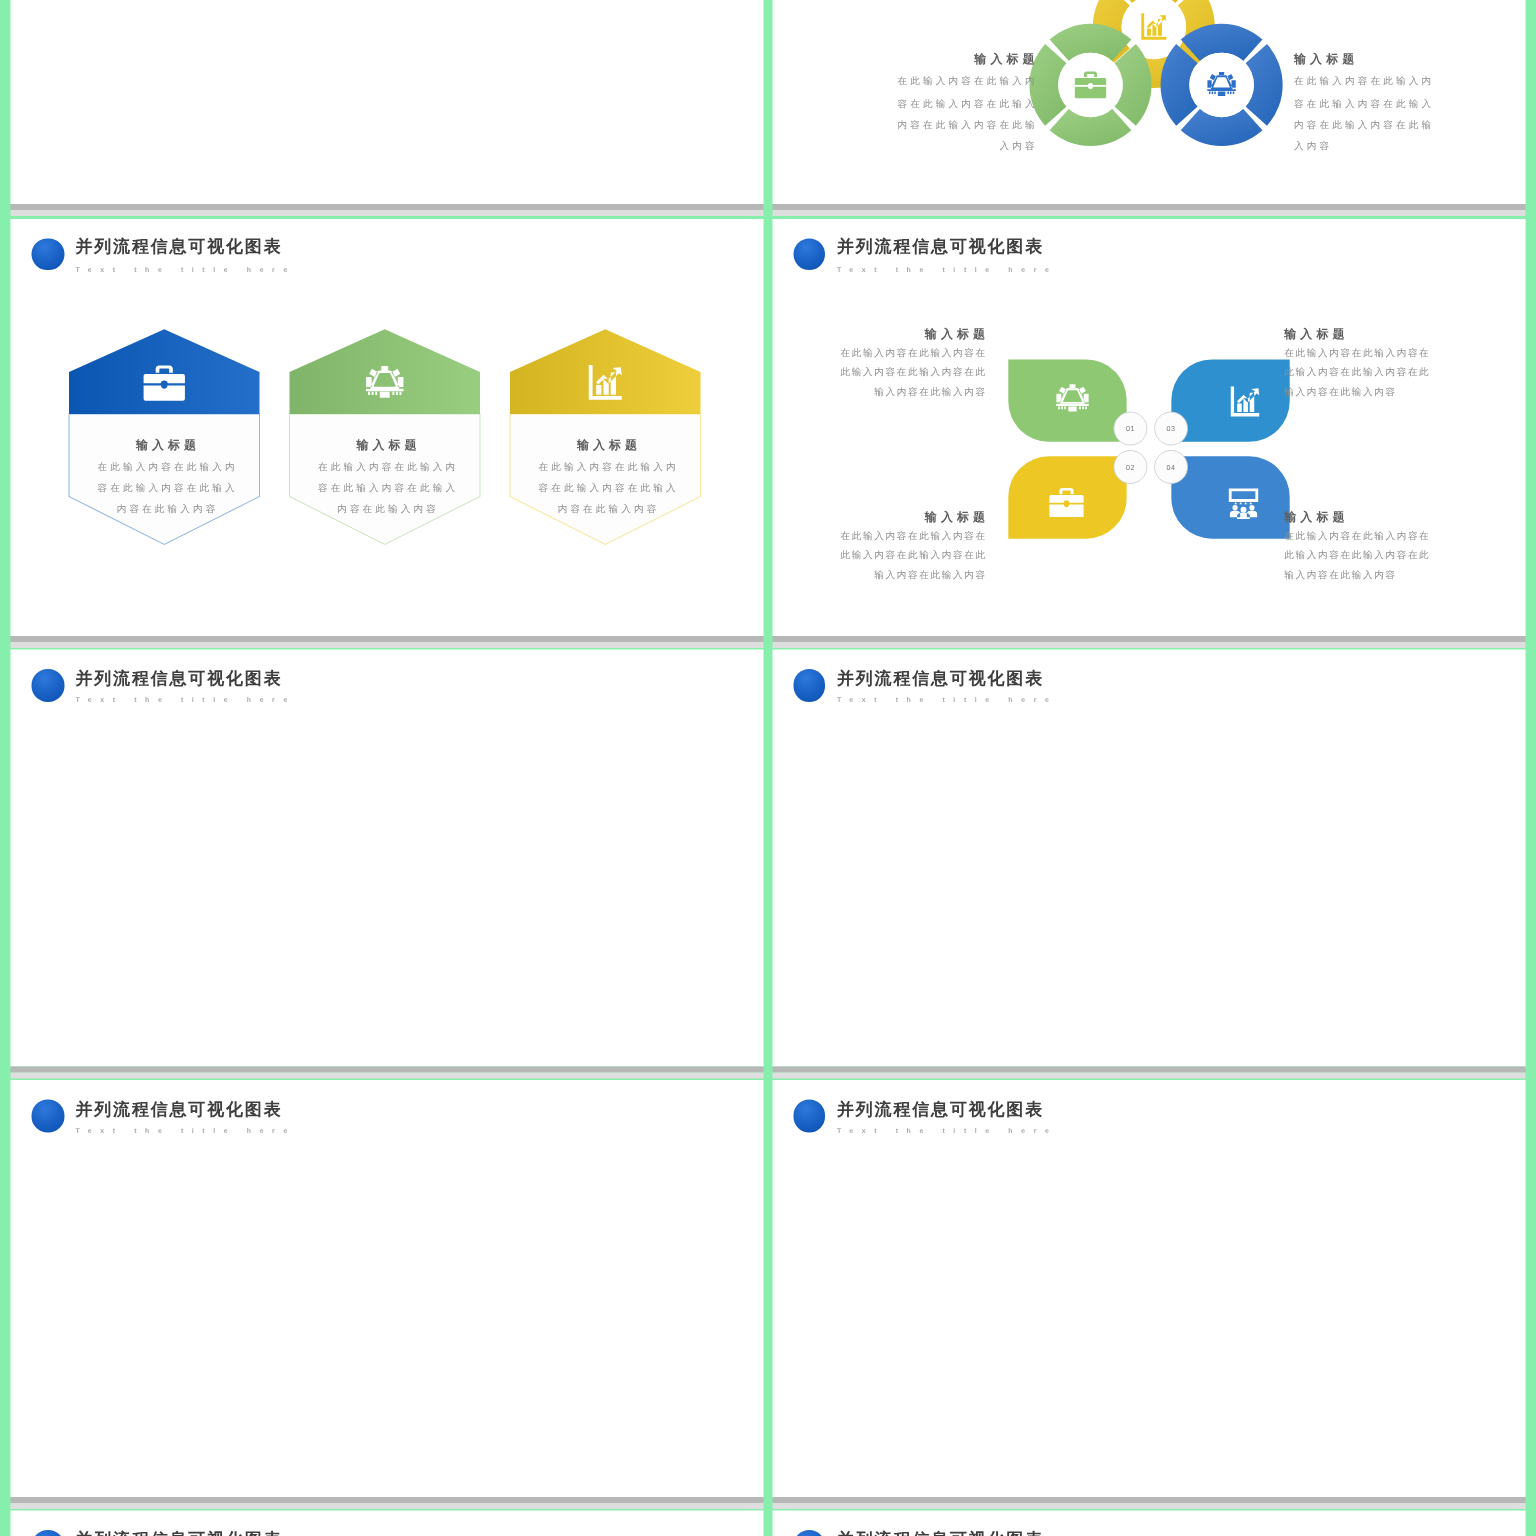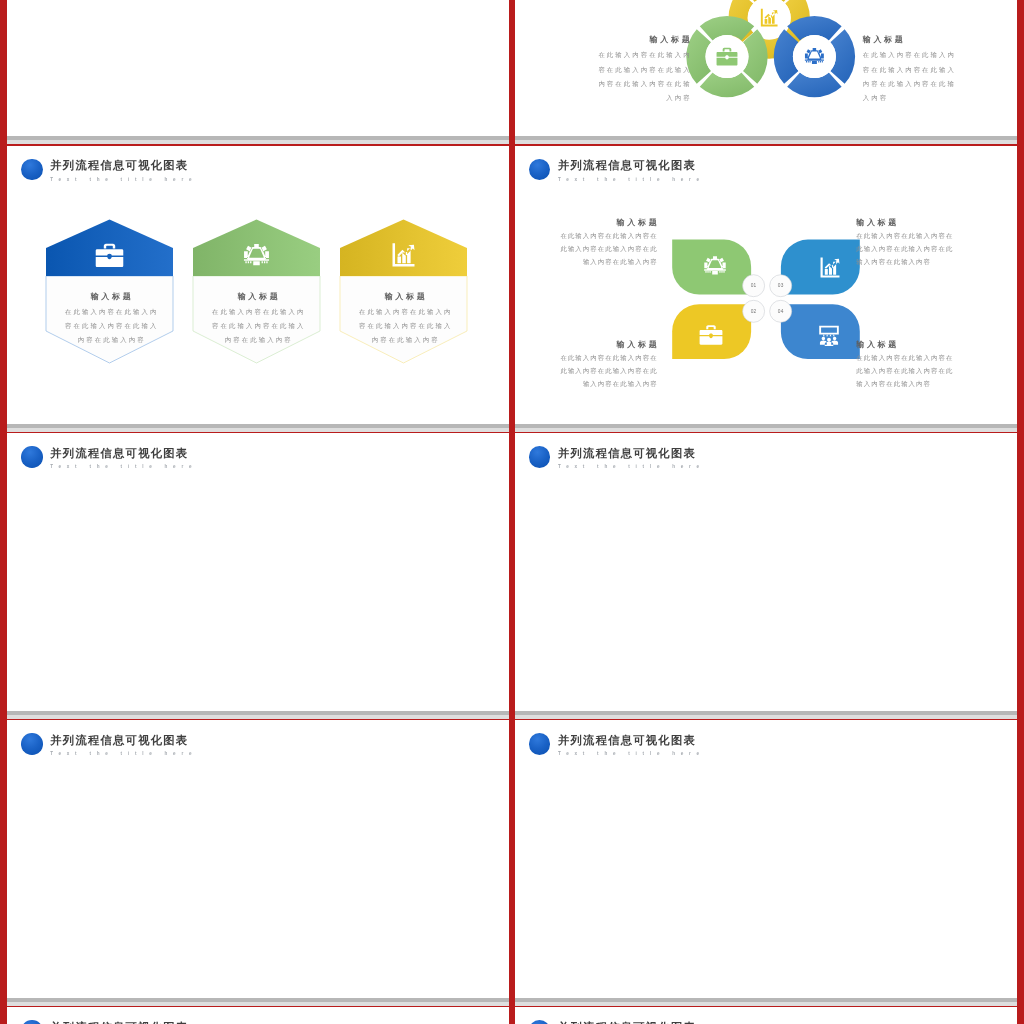--- a/index.html
+++ b/index.html
@@ -1,19 +1,19 @@
 <!DOCTYPE html>
 <html><head>
 <meta charset="utf-8">
 <title>PPT Template Preview</title>
 <style>
   html,body{margin:0;padding:0;}
   body{width:1024px;height:1024px;overflow:hidden;background:#e9e9e9;
        font-family:"Liberation Sans",sans-serif;}
-  #page{position:relative;width:1024px;height:1024px;overflow:hidden;background:#b91c1c;}
+  #page{position:relative;width:1024px;height:1024px;overflow:hidden;background:#86efac;}
   .slide{position:absolute;width:502px;height:278px;background:#fff;overflow:hidden;}
   .sh1{position:absolute;width:502px;height:4px;background:#b7b7b7;}
   .sh2{position:absolute;width:502px;height:4px;background:#dedede;}
   
   .hdr{position:absolute;left:14.3px;top:14.4px;display:flex;align-items:flex-start;}
   .hdr-dot{width:21.5px;height:21.5px;border-radius:50%;flex:0 0 auto;margin-top:-1.2px;
            background:radial-gradient(circle at 40% 28%,#2f79dc 0%,#1a62c6 48%,#0a4fb0 100%);}
   .hdr-txt{margin-left:7.5px;}
   .hdr-title{font-size:11.3px;font-weight:bold;color:#3f3f3f;letter-spacing:1.25px;line-height:13px;
              white-space:nowrap;margin-top:-.5px;font-family:Liberation Serif, serif;}

